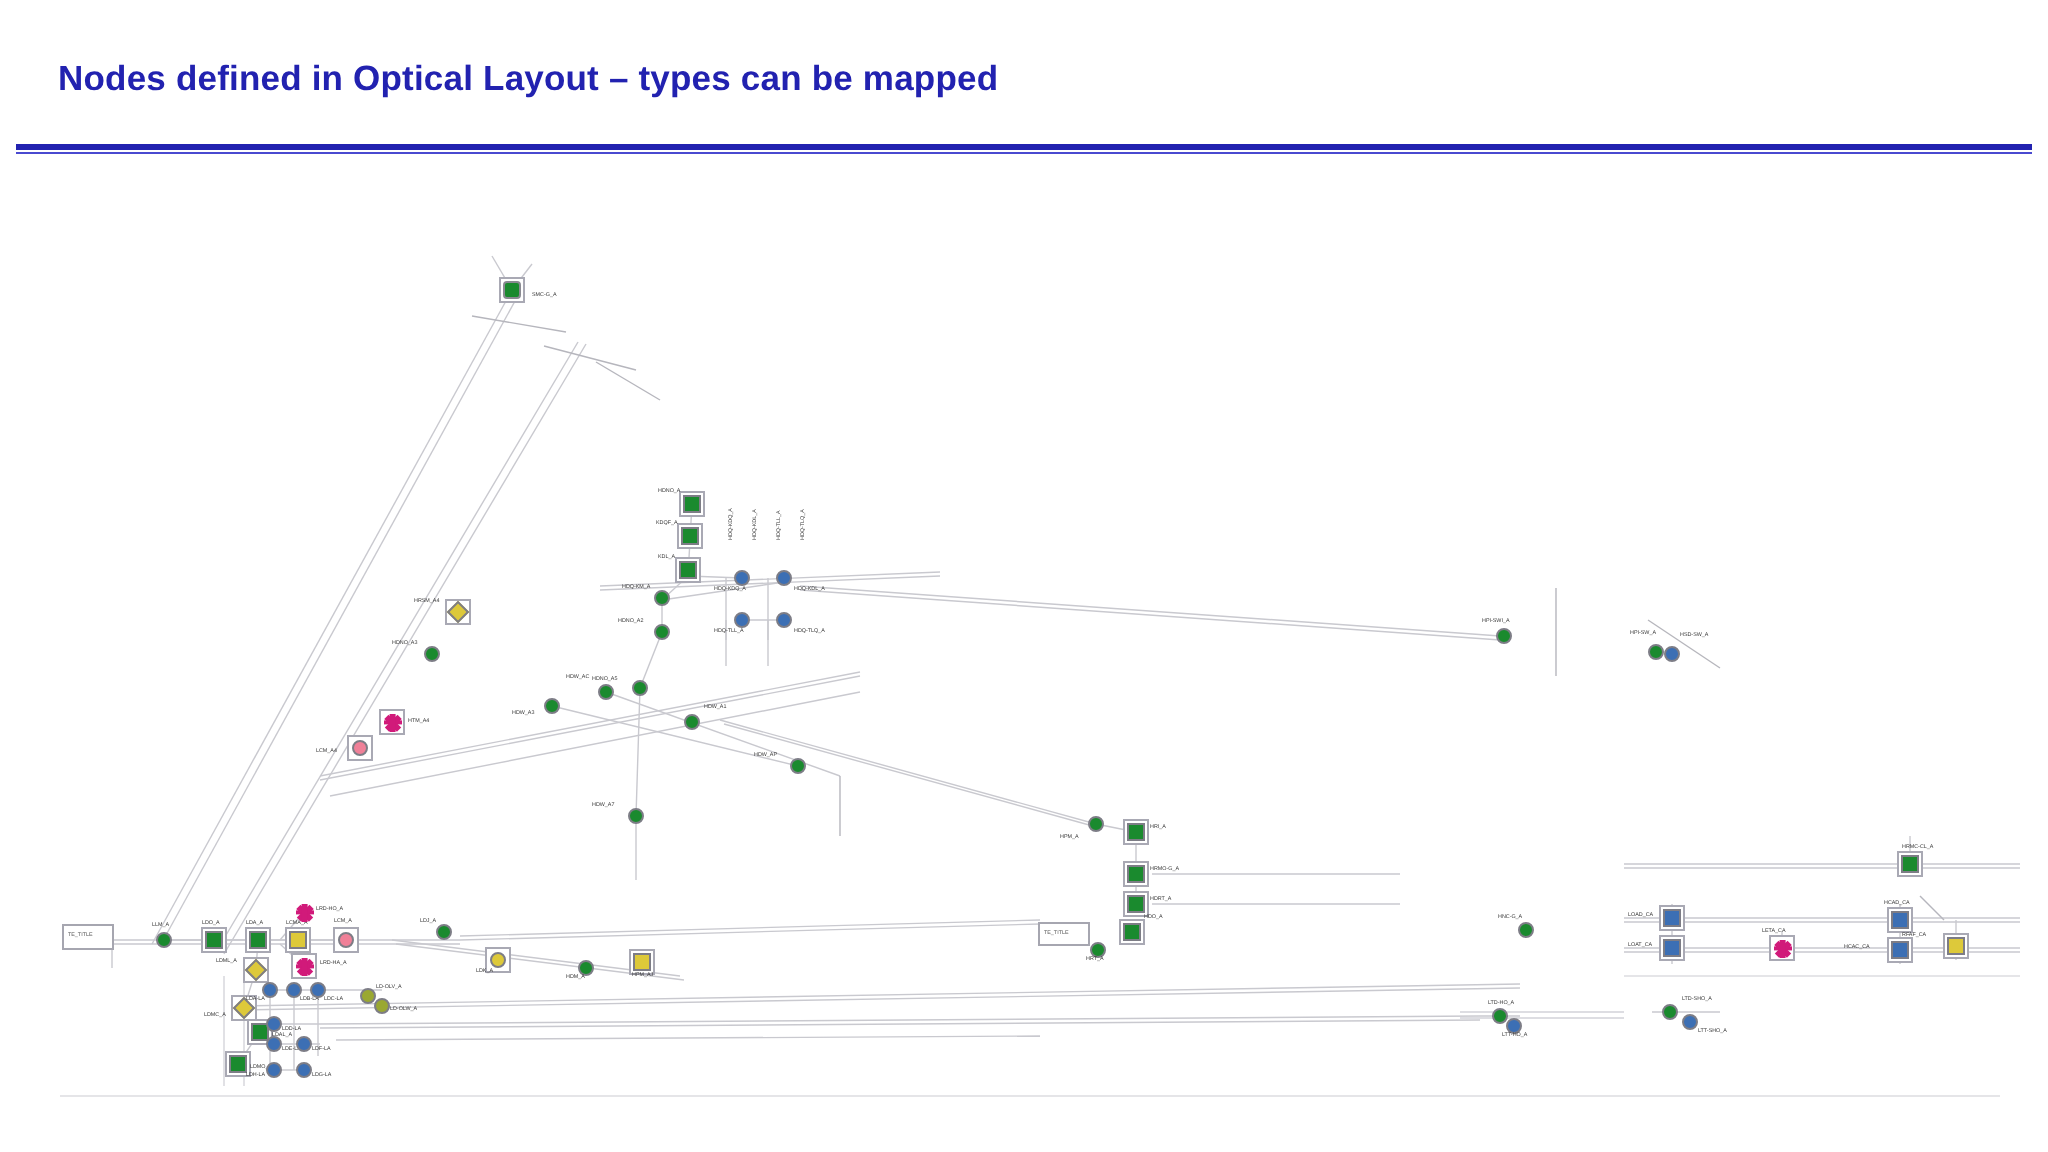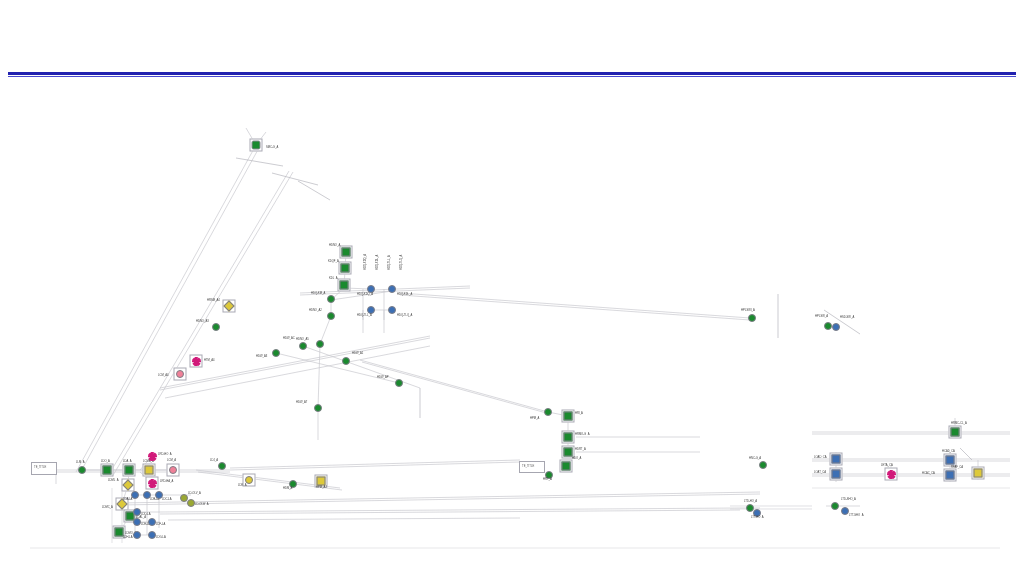--- a/index.html
+++ b/index.html
@@ -32,20 +32,21 @@
   .starx2{position:absolute;left:50%;top:50%;width:9px;height:2.6px;background:#d11a7a;transform:translate(-50%,-50%) rotate(-45deg);}
 
   .tagbox{position:absolute;border:0.6px solid #a6a6b0;background:#fff;}
   .tagbox span{position:absolute;left:2px;top:2.5px;font-size:2.7px;color:#555;}
 </style>
 </head>
 <body>
 
 <div class="slide">
 
+  <div class="title">Nodes defined in Optical Layout – types can be mapped</div>
   <div class="rule"></div>
   <div class="rule2"></div>
 
   <div class="canvas" id="canvas">
     <svg width="1024" height="470">
       <g stroke="#c9c9cf" stroke-width="0.7" fill="none">
 
         <path d="M256 57 L76 384"></path>
         <path d="M260 58 L80 385"></path>
         <path d="M289 83 L108 388"></path>

